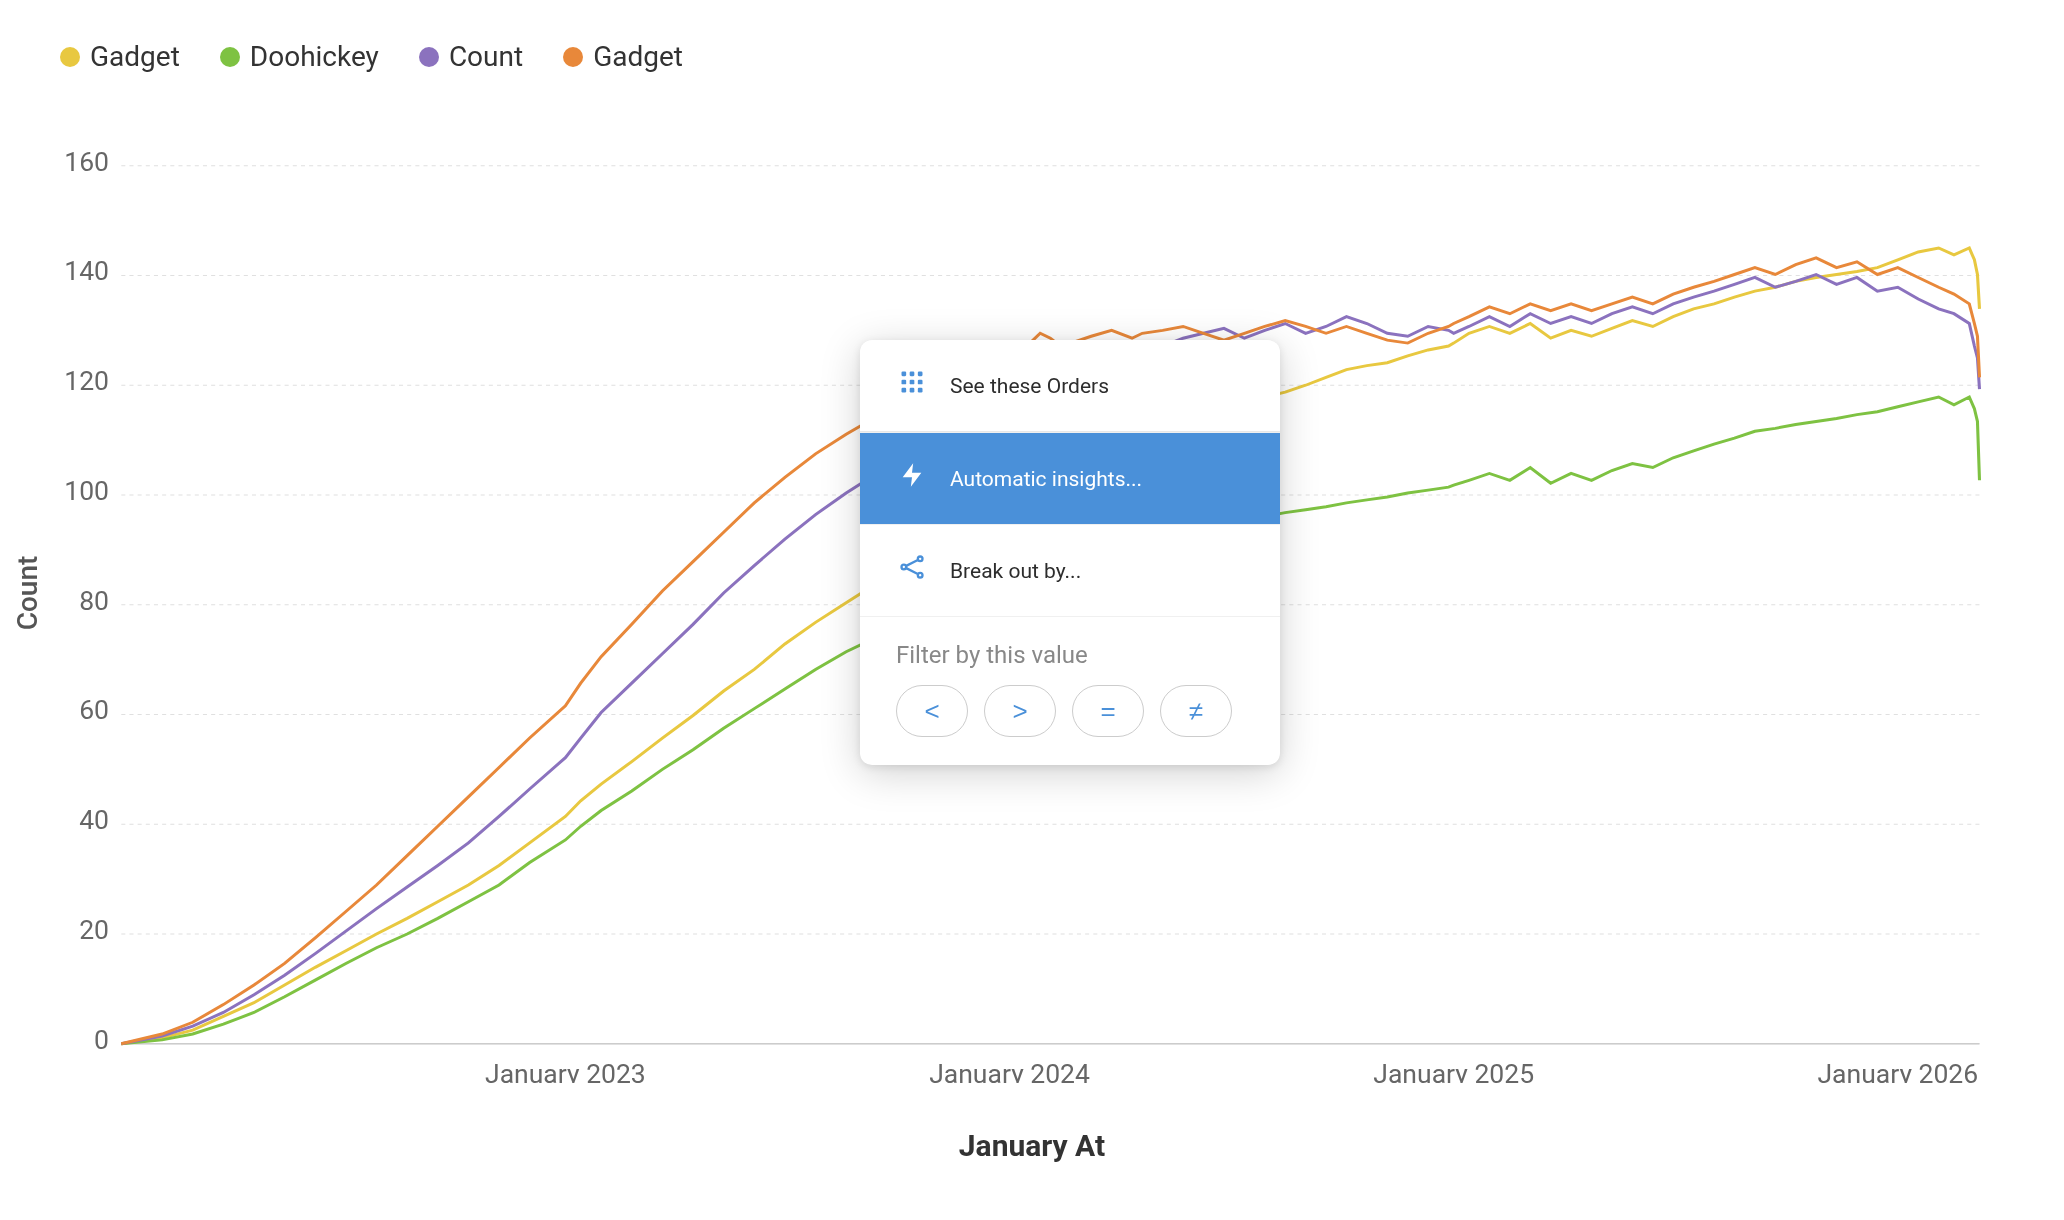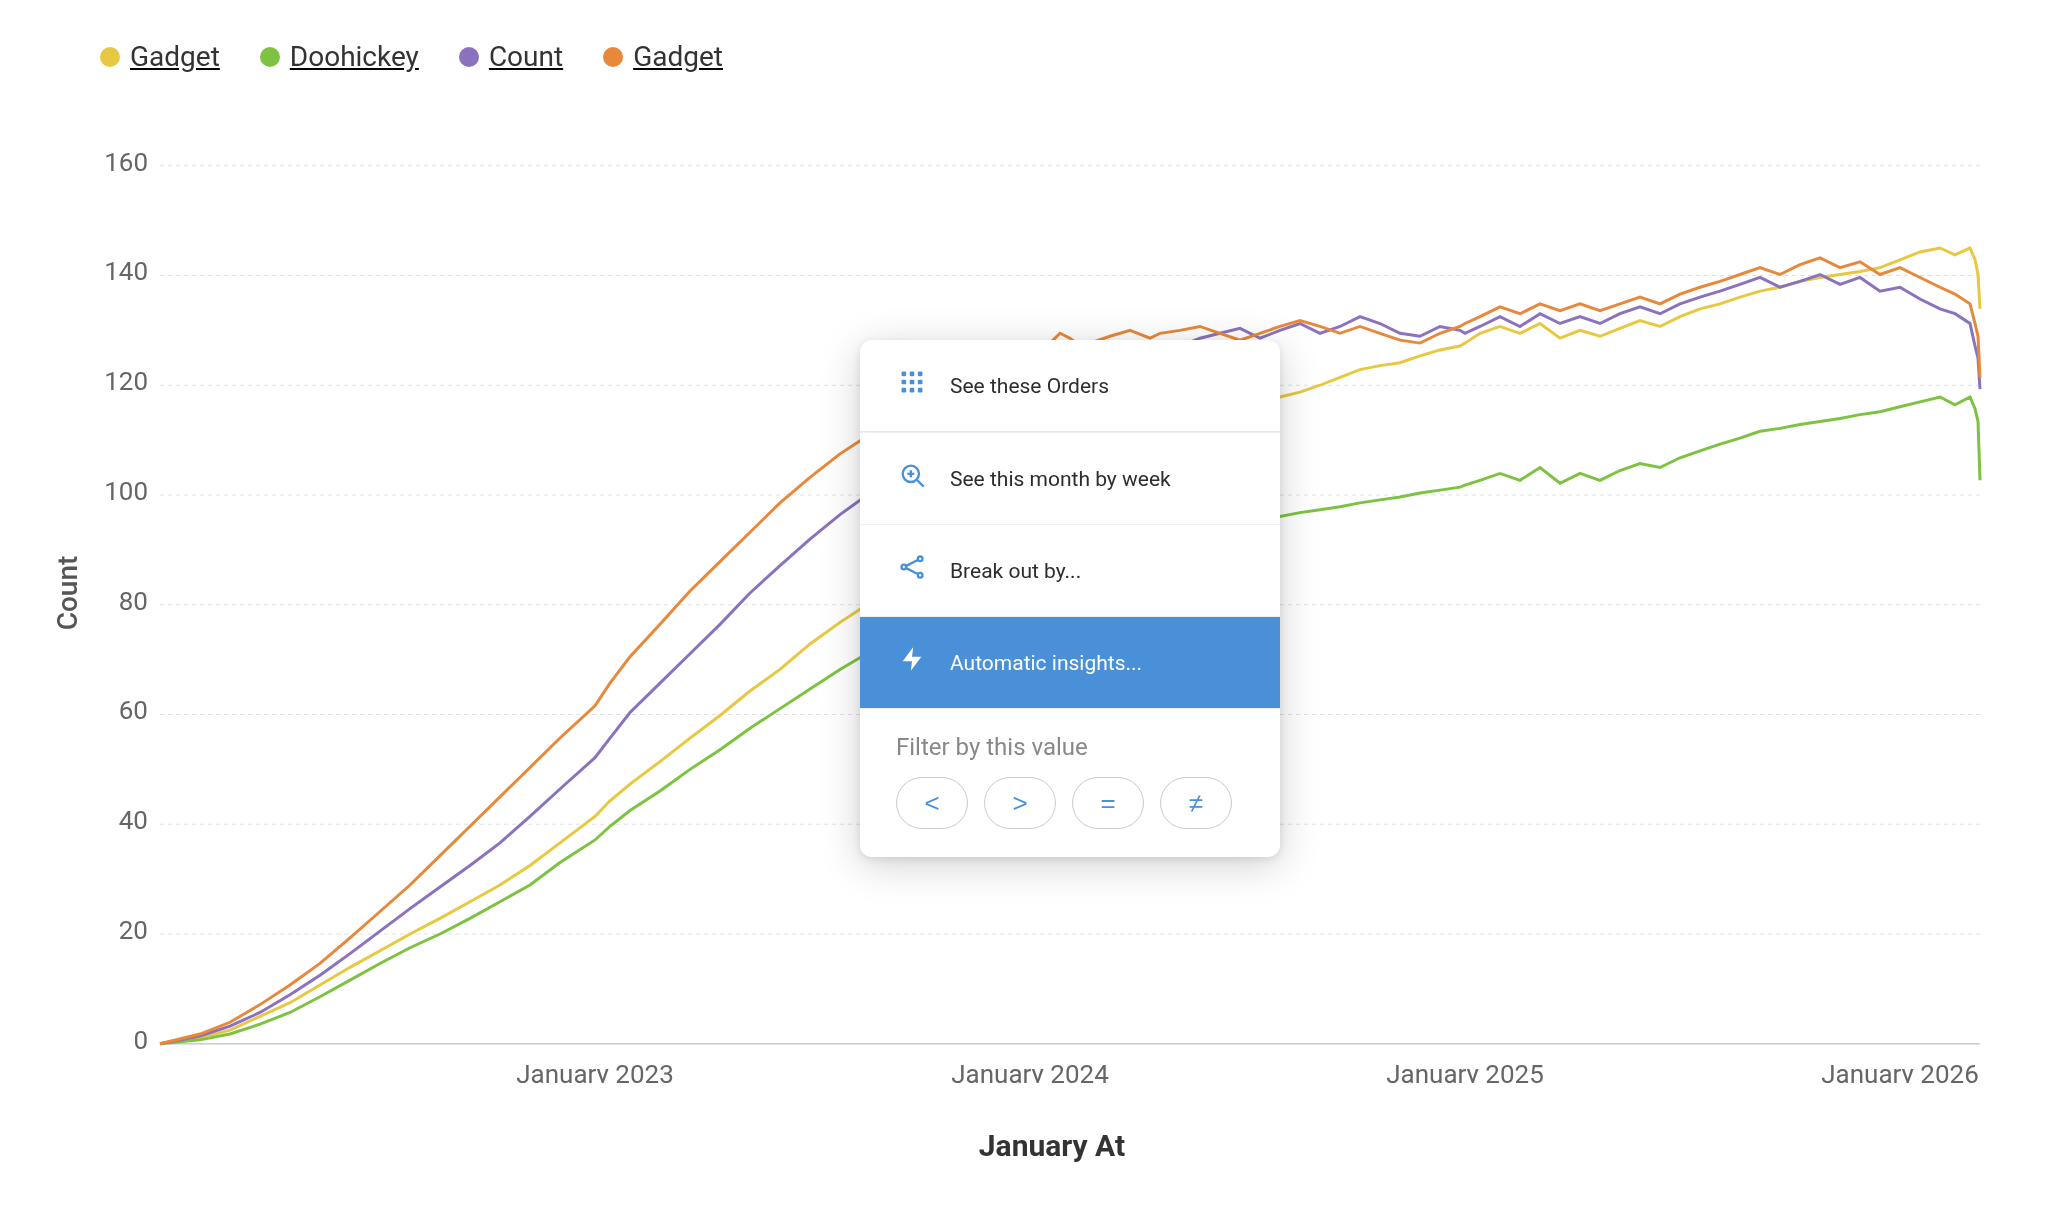--- a/index.html
+++ b/index.html
@@ -8,22 +8,21 @@
       font-family: -apple-system, BlinkMacSystemFont, 'Segoe UI', Roboto, sans-serif;
       width: 2064px;
       height: 1220px;
       overflow: hidden;
       position: relative;
     }
     .chart-container {
       position: relative;
       width: 2064px;
       height: 1220px;
-      padding: 40px 60px 120px 100px;
-      text-decoration: underline;
+      padding: 40px 60px 120px 60px;
     }
     .legend {
       display: flex;
       align-items: center;
       gap: 40px;
       margin-bottom: 30px;
       font-size: 28px;
       color: #333;
     }
     .legend-item {
@@ -269,54 +268,43 @@
           <rect x="3" y="17" width="4" height="4" rx="1" fill="#4a90d9"></rect>
           <rect x="10" y="17" width="4" height="4" rx="1" fill="#4a90d9"></rect>
           <rect x="17" y="17" width="4" height="4" rx="1" fill="#4a90d9"></rect>
         </svg>
       </span>
       <span>See these Orders</span>
     </div>
 
     <div class="divider"></div>
 
-    <div class="menu-item">
+
+    <div class="menu-item active">
       <span class="menu-icon">
-        <svg width="28" height="28" viewBox="0 0 24 24" fill="none" stroke="#4a90d9" stroke-width="2">
-          <circle cx="11" cy="11" r="7"></circle>
-          <line x1="16.5" y1="16.5" x2="22" y2="22"></line>
-          <line x1="8" y1="11" x2="14" y2="11"></line>
-          <line x1="11" y1="8" x2="11" y2="14"></line>
+        <svg width="28" height="28" viewBox="0 0 24 24" fill="white">
+          <polygon points="13,2 4,14 12,14 11,22 20,10 12,10"></polygon>
         </svg>
       </span>
-      <span>See this month by week</span>
+      <span>Automatic insights...</span>
     </div>
 
     <div class="menu-item">
       <span class="menu-icon">
         <svg width="28" height="28" viewBox="0 0 24 24" fill="none" stroke="#4a90d9" stroke-width="2">
           <circle cx="5" cy="12" r="2"></circle>
           <circle cx="19" cy="5" r="2"></circle>
           <circle cx="19" cy="19" r="2"></circle>
           <line x1="7" y1="11" x2="17" y2="6"></line>
           <line x1="7" y1="13" x2="17" y2="18"></line>
         </svg>
       </span>
       <span>Break out by...</span>
     </div>
 
-    <div class="menu-item active">
-      <span class="menu-icon">
-        <svg width="28" height="28" viewBox="0 0 24 24" fill="white">
-          <polygon points="13,2 4,14 12,14 11,22 20,10 12,10"></polygon>
-        </svg>
-      </span>
-      <span>Automatic insights...</span>
-    </div>
-
     <div class="filter-section">
       <div class="filter-label">Filter by this value</div>
       <div class="filter-buttons">
         <button class="filter-btn">&lt;</button>
         <button class="filter-btn">&gt;</button>
         <button class="filter-btn">=</button>
         <button class="filter-btn">≠</button>
       </div>
     </div>
   </div>

